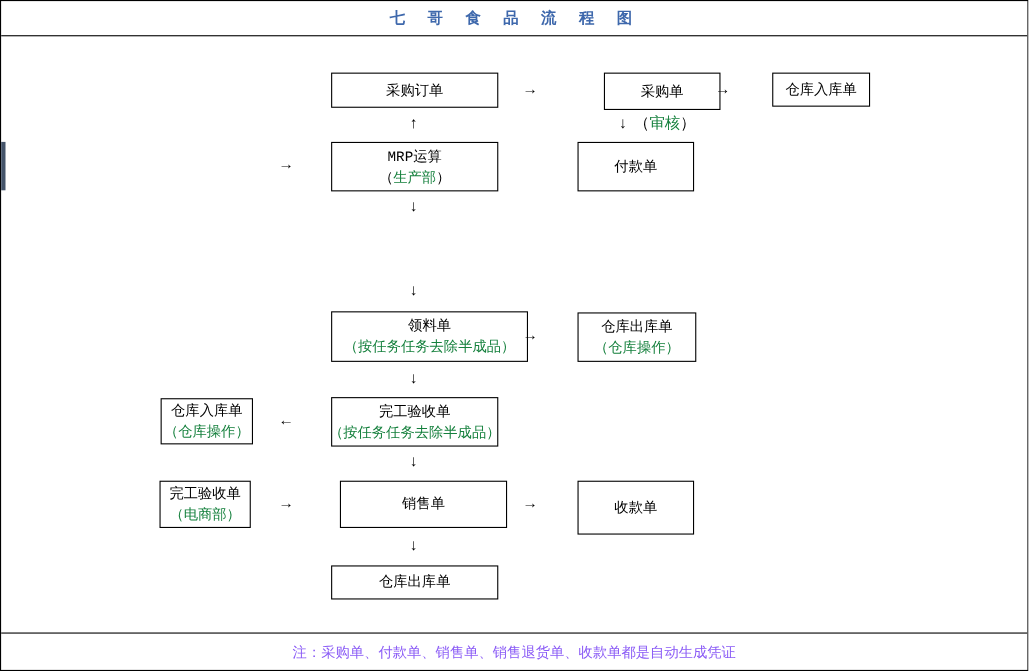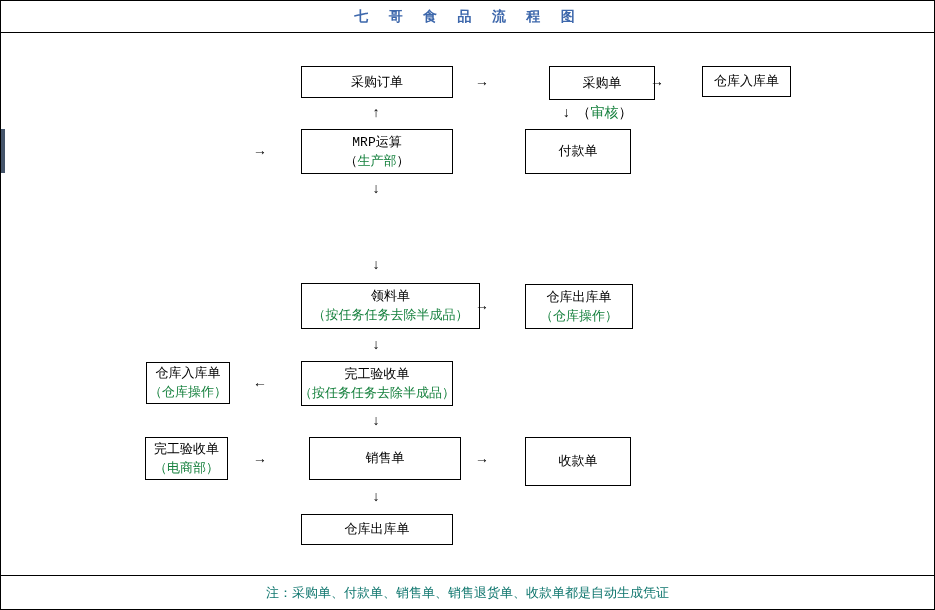--- a/index.html
+++ b/index.html
@@ -15,21 +15,21 @@
   .titlebar{
     position:absolute;left:0;top:0;width:100%;height:32px;
     box-sizing:border-box;border-bottom:1px solid #000;
     display:flex;align-items:center;justify-content:center;
     color:#3E68AC;font-size:14px;font-weight:bold;letter-spacing:6px;
   }
   .footerbar{
     position:absolute;left:0;top:574px;width:100%;height:35px;
     box-sizing:border-box;border-top:1px solid #000;
     display:flex;align-items:center;justify-content:center;
-    color:#0f766e;font-size:13px;
+    color:#8b5cf6;font-size:13px;
   }
   .notch{
     position:absolute;left:0;top:128px;width:4px;height:44px;
     background:#44546A;
   }
   .node{
     position:absolute;box-sizing:border-box;
     border:1px solid #000;background:#fff;
     display:flex;flex-direction:column;align-items:center;justify-content:center;
     font-size:13px;color:#000;text-align:center;line-height:19px;

